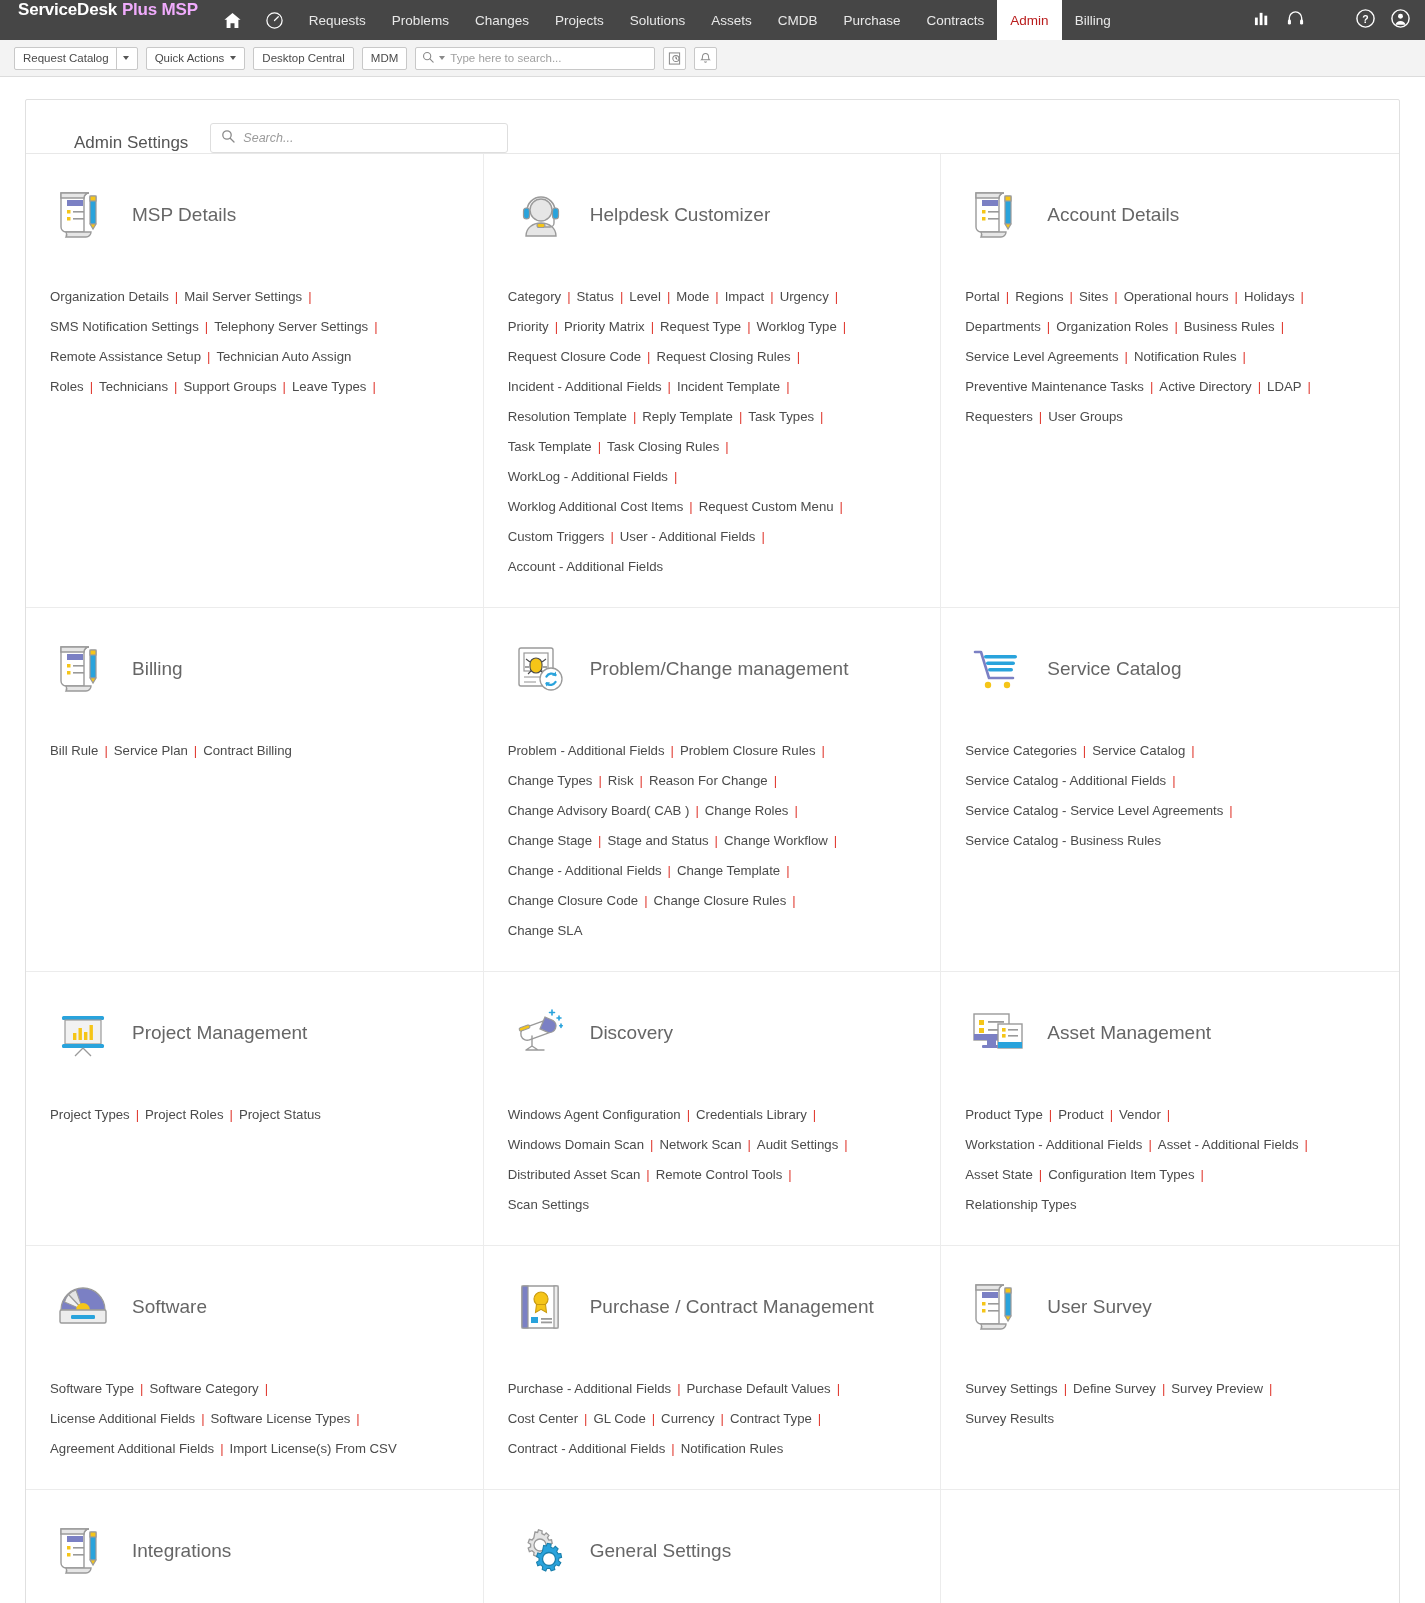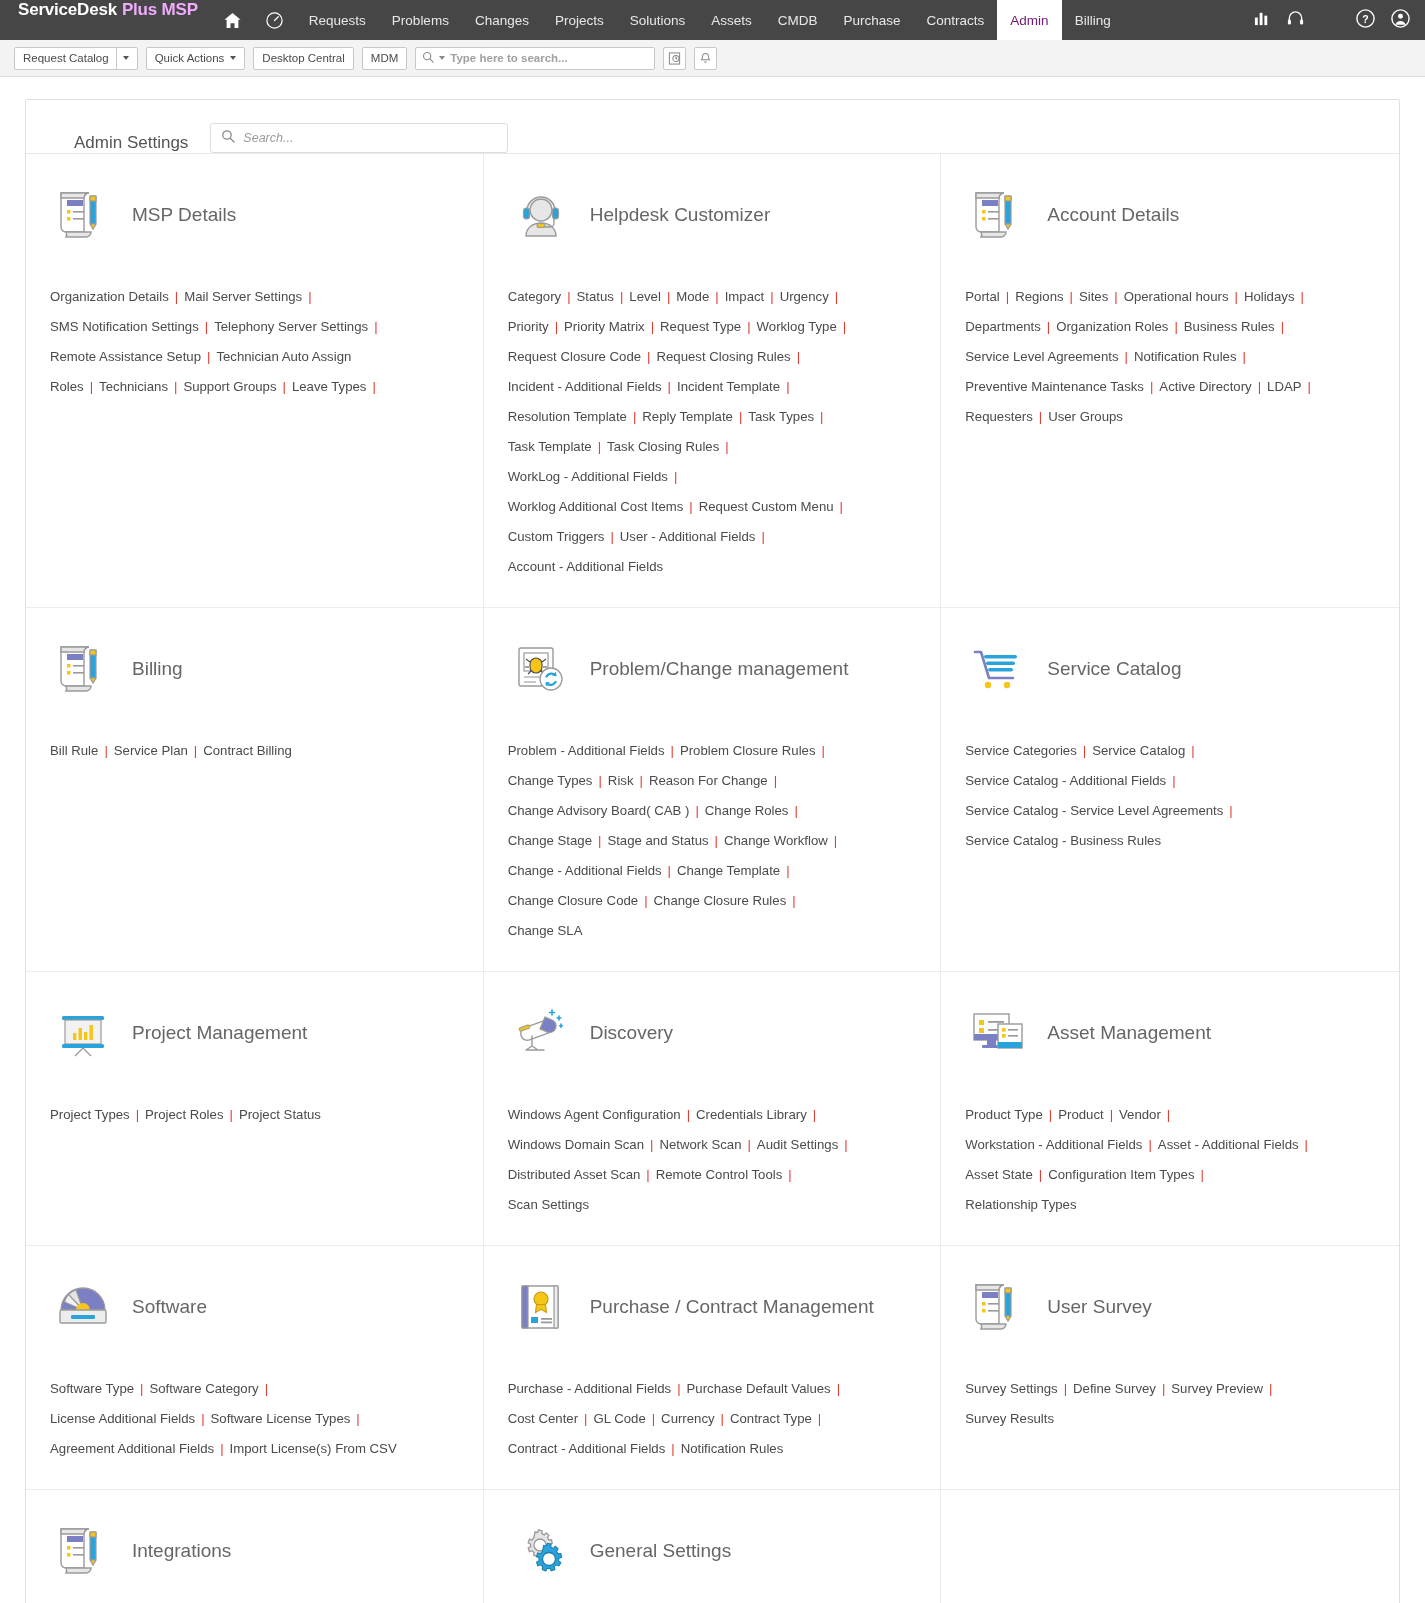--- a/index.html
+++ b/index.html
@@ -29,21 +29,21 @@
     width: 42px; color: #ffffff;
   }
   .nav-item {
     display: flex; align-items: center;
     padding: 0 13px;
     color: #e8e8e8; font-size: 13.5px;
     white-space: nowrap;
     cursor: pointer;
   }
   .nav-item.active {
-    background: #ffffff; color: #701a75;
+    background: #ffffff; color: #b91c1c;
   }
   .nav-spacer { flex: 1; }
   .nav-right {
     display: flex; align-items: center; padding-right: 14px; gap: 14px;
   }
 
   
   .subbar {
     height: 37px; background: #f3f3f3;
     border-bottom: 1px solid #dcdcdc;
@@ -67,21 +67,20 @@
     border-left: 3.5px solid transparent;
     border-right: 3.5px solid transparent;
     border-top: 4px solid #555;
     display: inline-block;
   }
   .tb-search {
     width: 240px; height: 23px; background: #ffffff;
     border: 1px solid #c8c8c8; border-radius: 2px;
     display: flex; align-items: center; padding: 0 6px; gap: 5px;
     cursor: text;
-    font-weight: bold;
   }
   .tb-search .ph { font-size: 11.5px; color: #a0a0a0; }
   .tb-icon-btn {
     width: 23px; height: 23px; background: #ffffff;
     border: 1px solid #c8c8c8; border-radius: 2px;
     display: flex; align-items: center; justify-content: center;
     cursor: pointer;
   }
 
   

